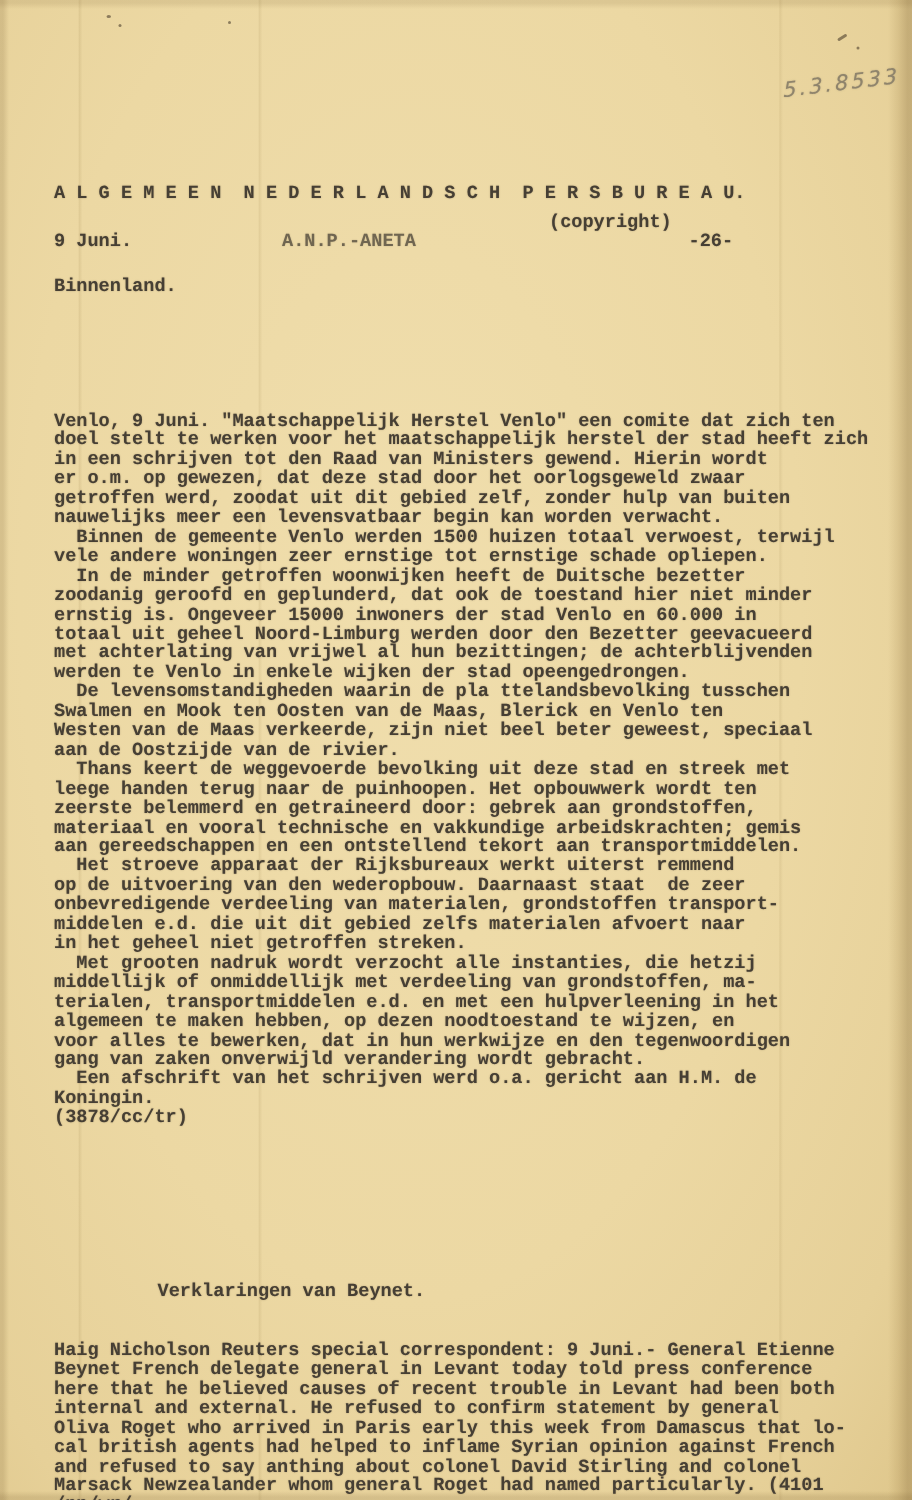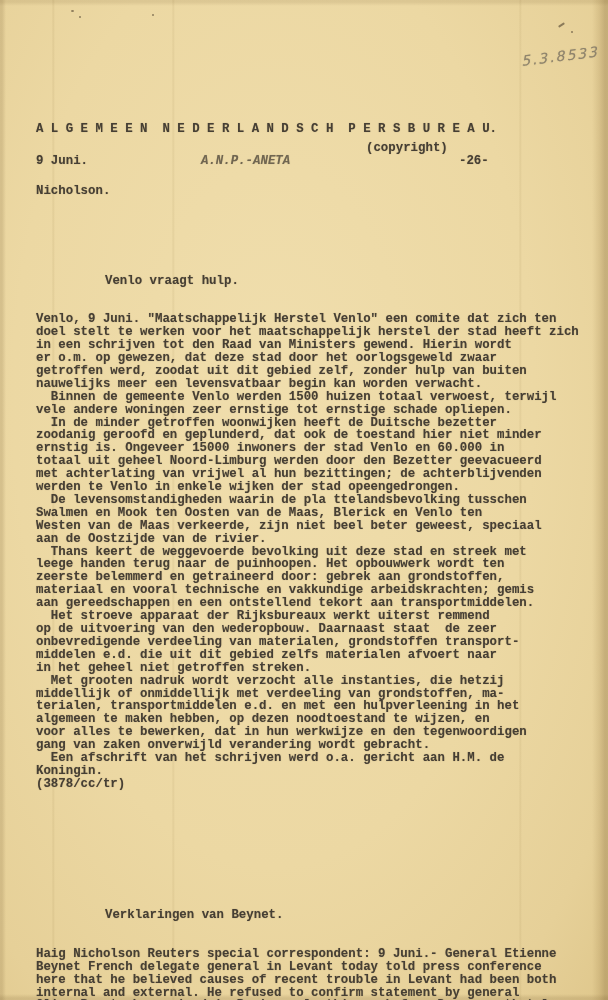--- a/index.html
+++ b/index.html
@@ -36,28 +36,28 @@
     font-family: "DejaVu Sans", sans-serif;
     font-style: italic;
     font-size: 14px;
     color: #8f846c;
     letter-spacing: 2px;
     transform: rotate(-7deg) skewX(-6deg);
     text-shadow: 0 0 1px rgba(140,130,105,.6);
   }
   .agency { position: absolute; left: 36px; top: 123px; }
   .meta-date      { position: absolute; left: 36px;  top: 155px; }
-  .meta-wire      { position: absolute; left: 201px; top: 155px; opacity: .75; font-style: italic; }
+  .meta-wire      { position: absolute; left: 188px; top: 155px; opacity: .75; }
   .meta-copyright { position: absolute; left: 366px; top: 142px; }
   .meta-pagenum   { position: absolute; left: 459px; top: 155px; }
   .section { position: absolute; left: 36px; top: 185px; }
   .body { position: absolute; left: 36px; top: 210px; width: 560px; }
   .article-title { padding-left: 69px; }
   .article-lines { margin: 0; font: inherit; letter-spacing: inherit; }
-  .article-2 .article-title { margin-top: 28px; }
+  .article-2 .article-title { margin-top: 13px; }
   .speck { position: absolute; background: rgba(62,50,34,.55); border-radius: 50%; }
   .speck.s1 { left: 71px;  top: 10px; width: 3px; height: 2px; }
   .speck.s2 { left: 79px;  top: 16px; width: 2px; height: 2px; }
   .speck.s3 { left: 152px; top: 14px; width: 2px; height: 2px; }
   .speck.s4 { left: 558px; top: 24px; width: 7px; height: 2px; border-radius: 2px; transform: rotate(-32deg); }
   .speck.s5 { left: 571px; top: 31px; width: 2px; height: 2px; }
 </style>
 </head>
 <body>
 
@@ -71,26 +71,25 @@
 
   <div class="catalog">5.3.8533</div>
 
   <div class="agency tw">A L G E M E E N  N E D E R L A N D S C H  P E R S B U R E A U.</div>
 
   <span class="meta-date tw">9 Juni.</span>
   <span class="meta-wire tw">A.N.P.-ANETA</span>
   <span class="meta-copyright tw">(copyright)</span>
   <span class="meta-pagenum tw">-26-</span>
 
-  <div class="section tw">Nicholson.</div>
+  <div class="section tw">Binnenland.</div>
 
   <div class="body tw">
 
     <div class="article article-1">
-      <div class="article-title">Venlo vraagt hulp.</div>
       <pre class="article-lines">Venlo, 9 Juni. "Maatschappelijk Herstel Venlo" een comite dat zich ten
 doel stelt te werken voor het maatschappelijk herstel der stad heeft zich
 in een schrijven tot den Raad van Ministers gewend. Hierin wordt
 er o.m. op gewezen, dat deze stad door het oorlogsgeweld zwaar
 getroffen werd, zoodat uit dit gebied zelf, zonder hulp van buiten
 nauwelijks meer een levensvatbaar begin kan worden verwacht.
   Binnen de gemeente Venlo werden 1500 huizen totaal verwoest, terwijl
 vele andere woningen zeer ernstige tot ernstige schade opliepen.
   In de minder getroffen woonwijken heeft de Duitsche bezetter
 zoodanig geroofd en geplunderd, dat ook de toestand hier niet minder

